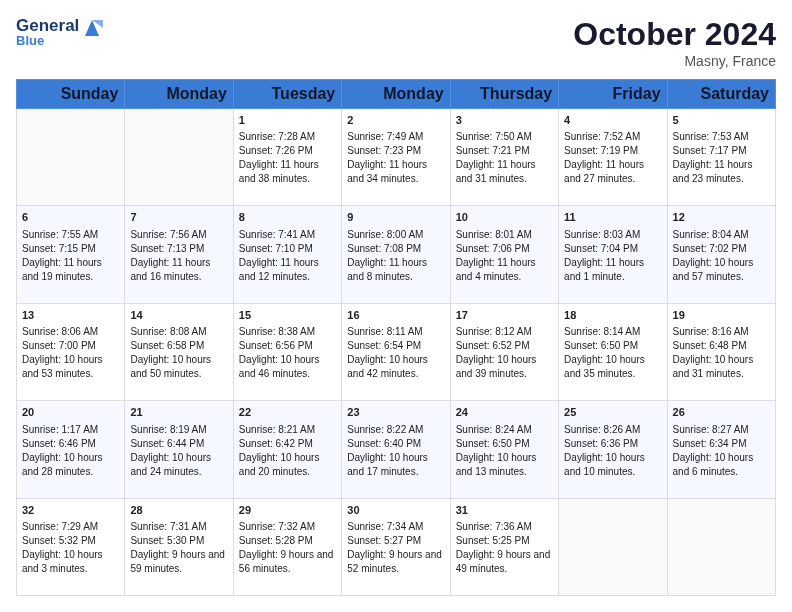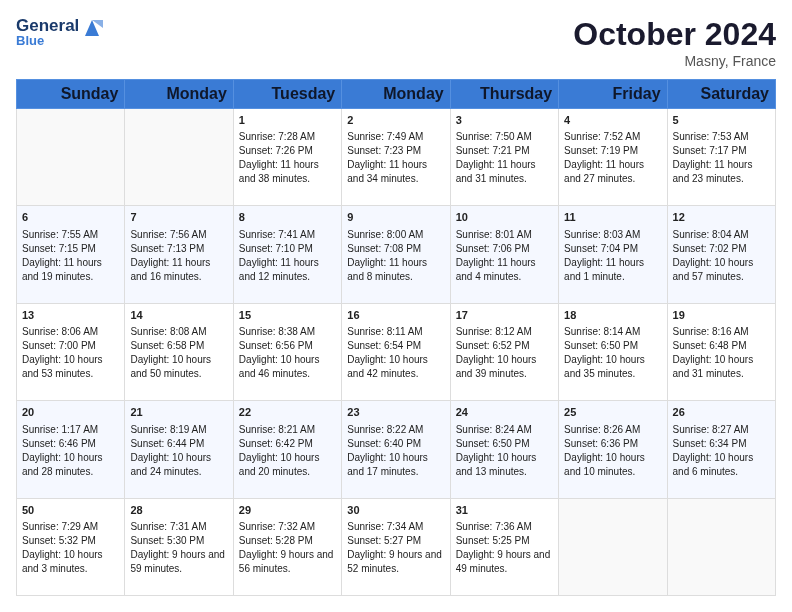--- a/index.html
+++ b/index.html
@@ -280,21 +280,21 @@
           </td>
           <td>
             <span class="day-num">26</span>
             <div>Sunrise: 8:27 AM</div>
             <div>Sunset: 6:34 PM</div>
             <div>Daylight: 10 hours and 6 minutes.</div>
           </td>
         </tr>
         <tr>
           <td>
-            <span class="day-num">50</span>
+            <span class="day-num">32</span>
             <div>Sunrise: 7:29 AM</div>
             <div>Sunset: 5:32 PM</div>
             <div>Daylight: 10 hours and 3 minutes.</div>
           </td>
           <td>
             <span class="day-num">28</span>
             <div>Sunrise: 7:31 AM</div>
             <div>Sunset: 5:30 PM</div>
             <div>Daylight: 9 hours and 59 minutes.</div>
           </td>

